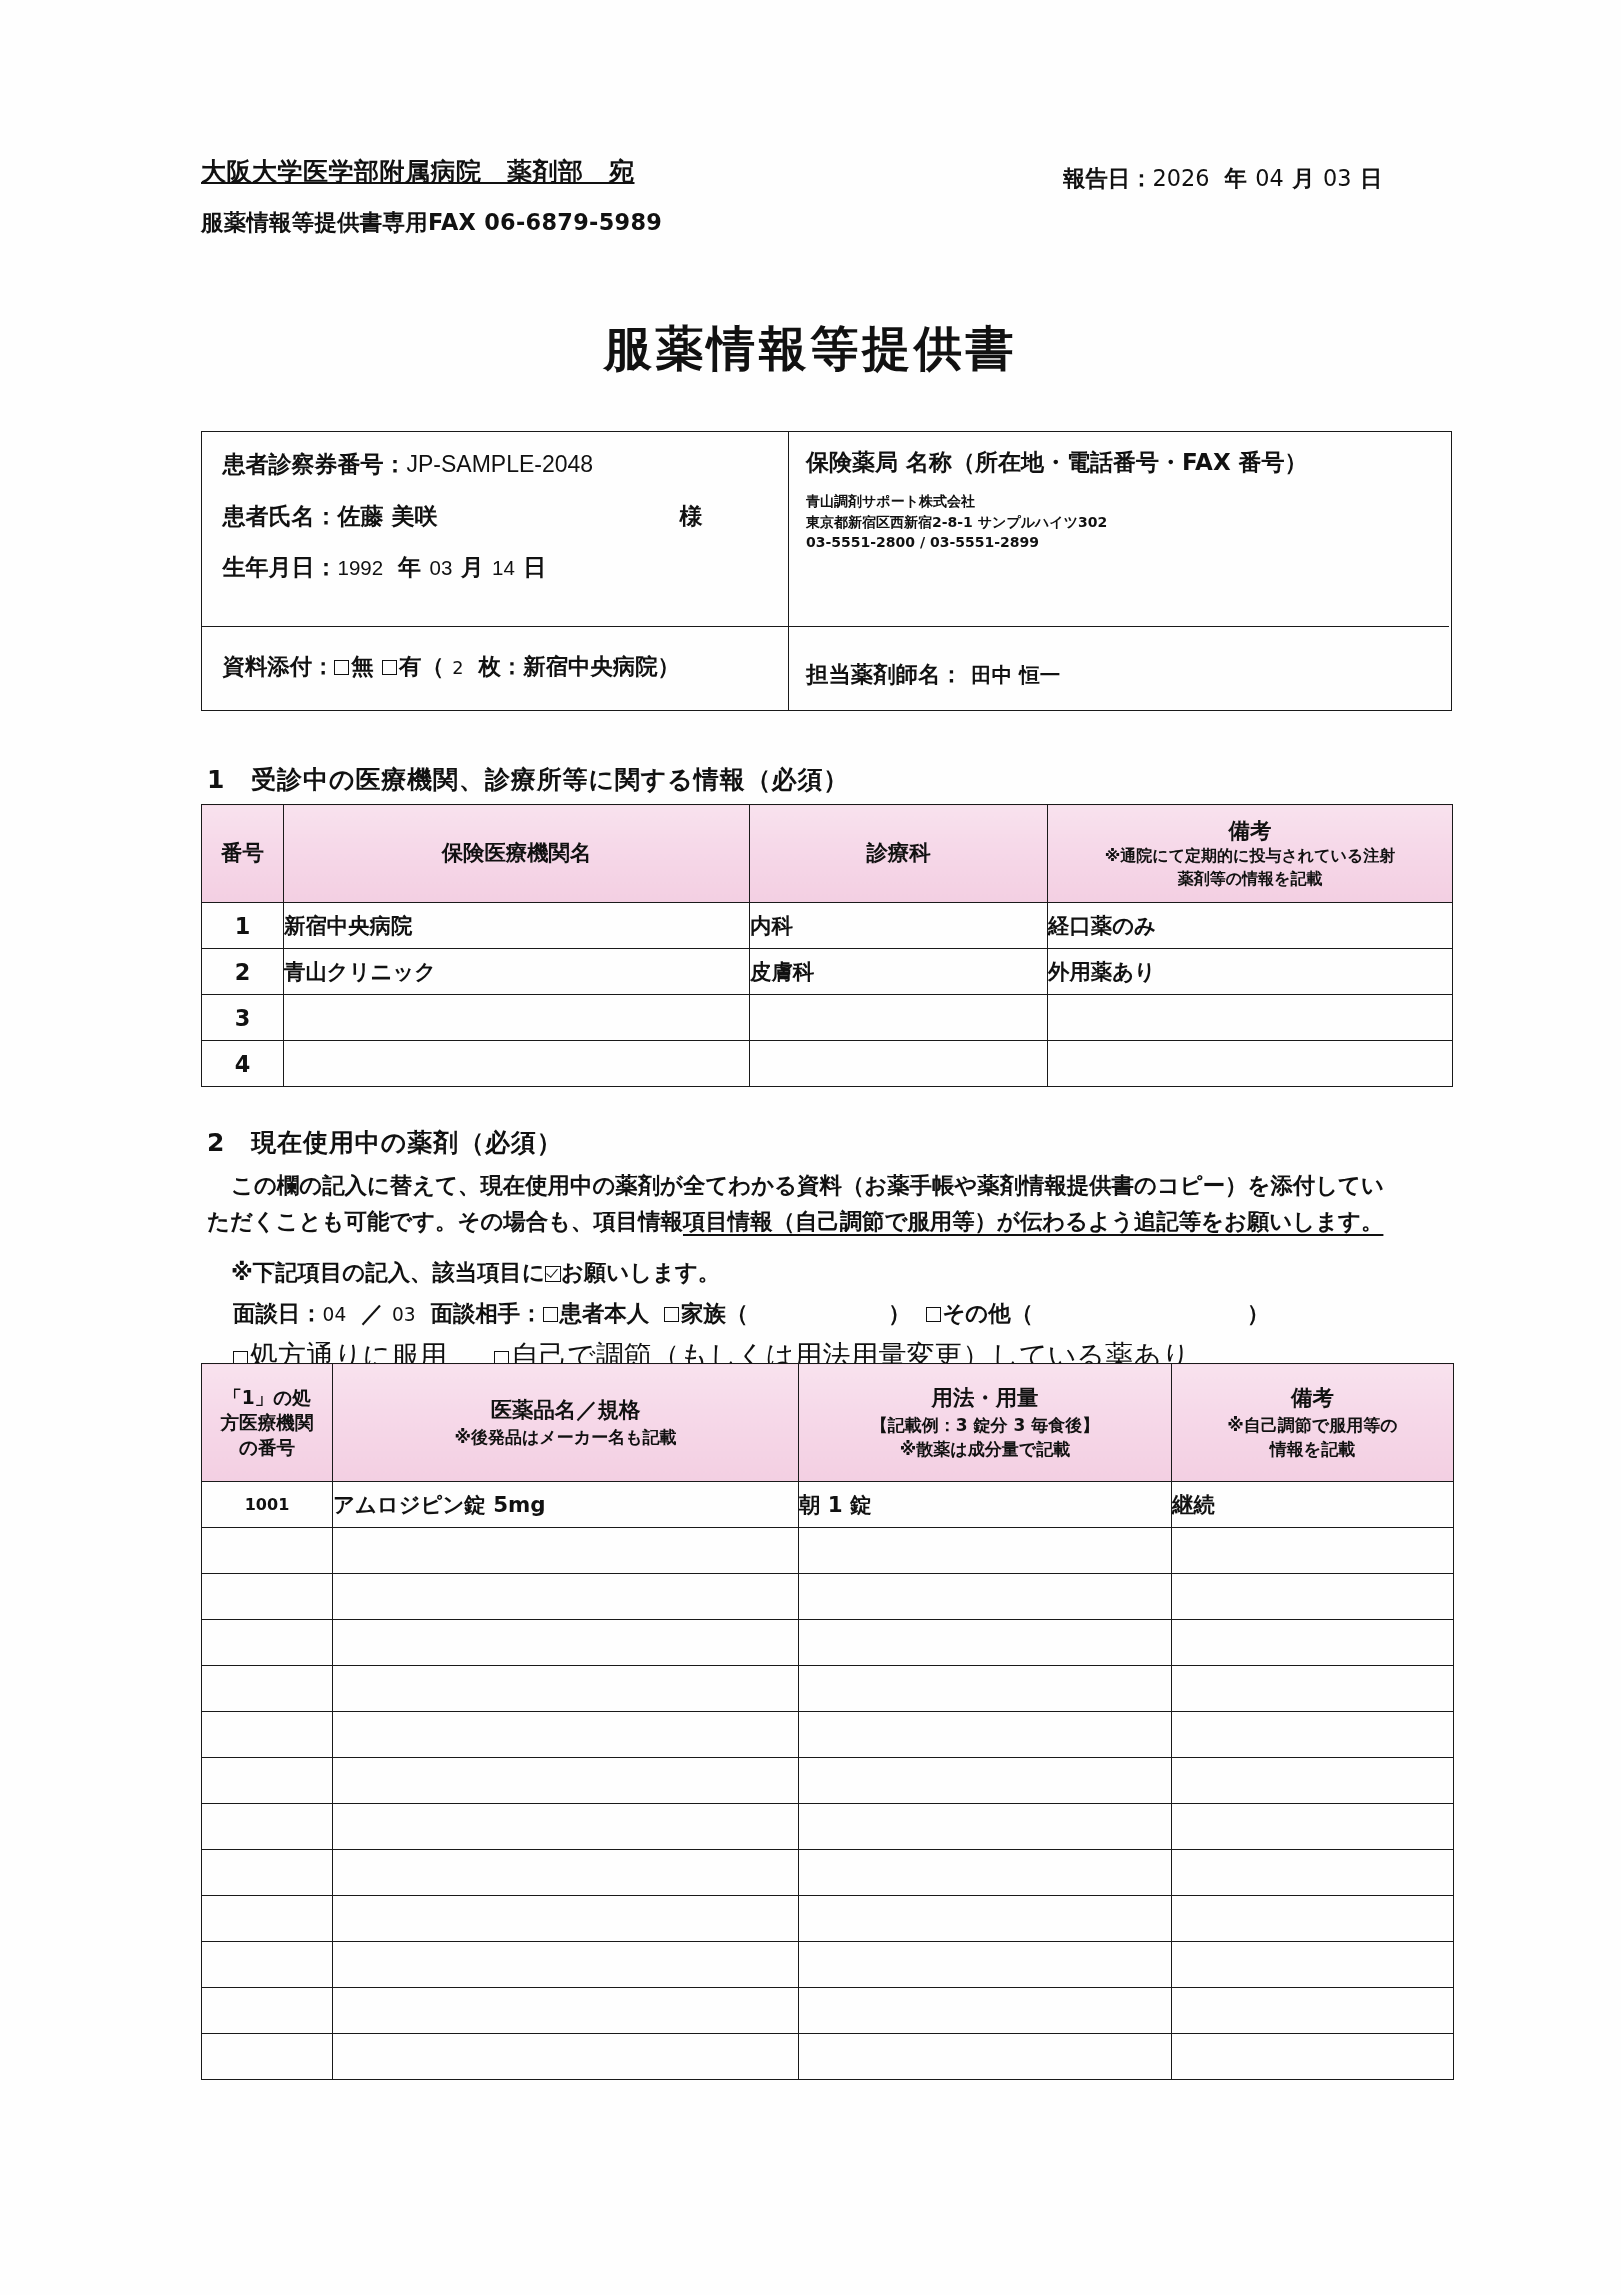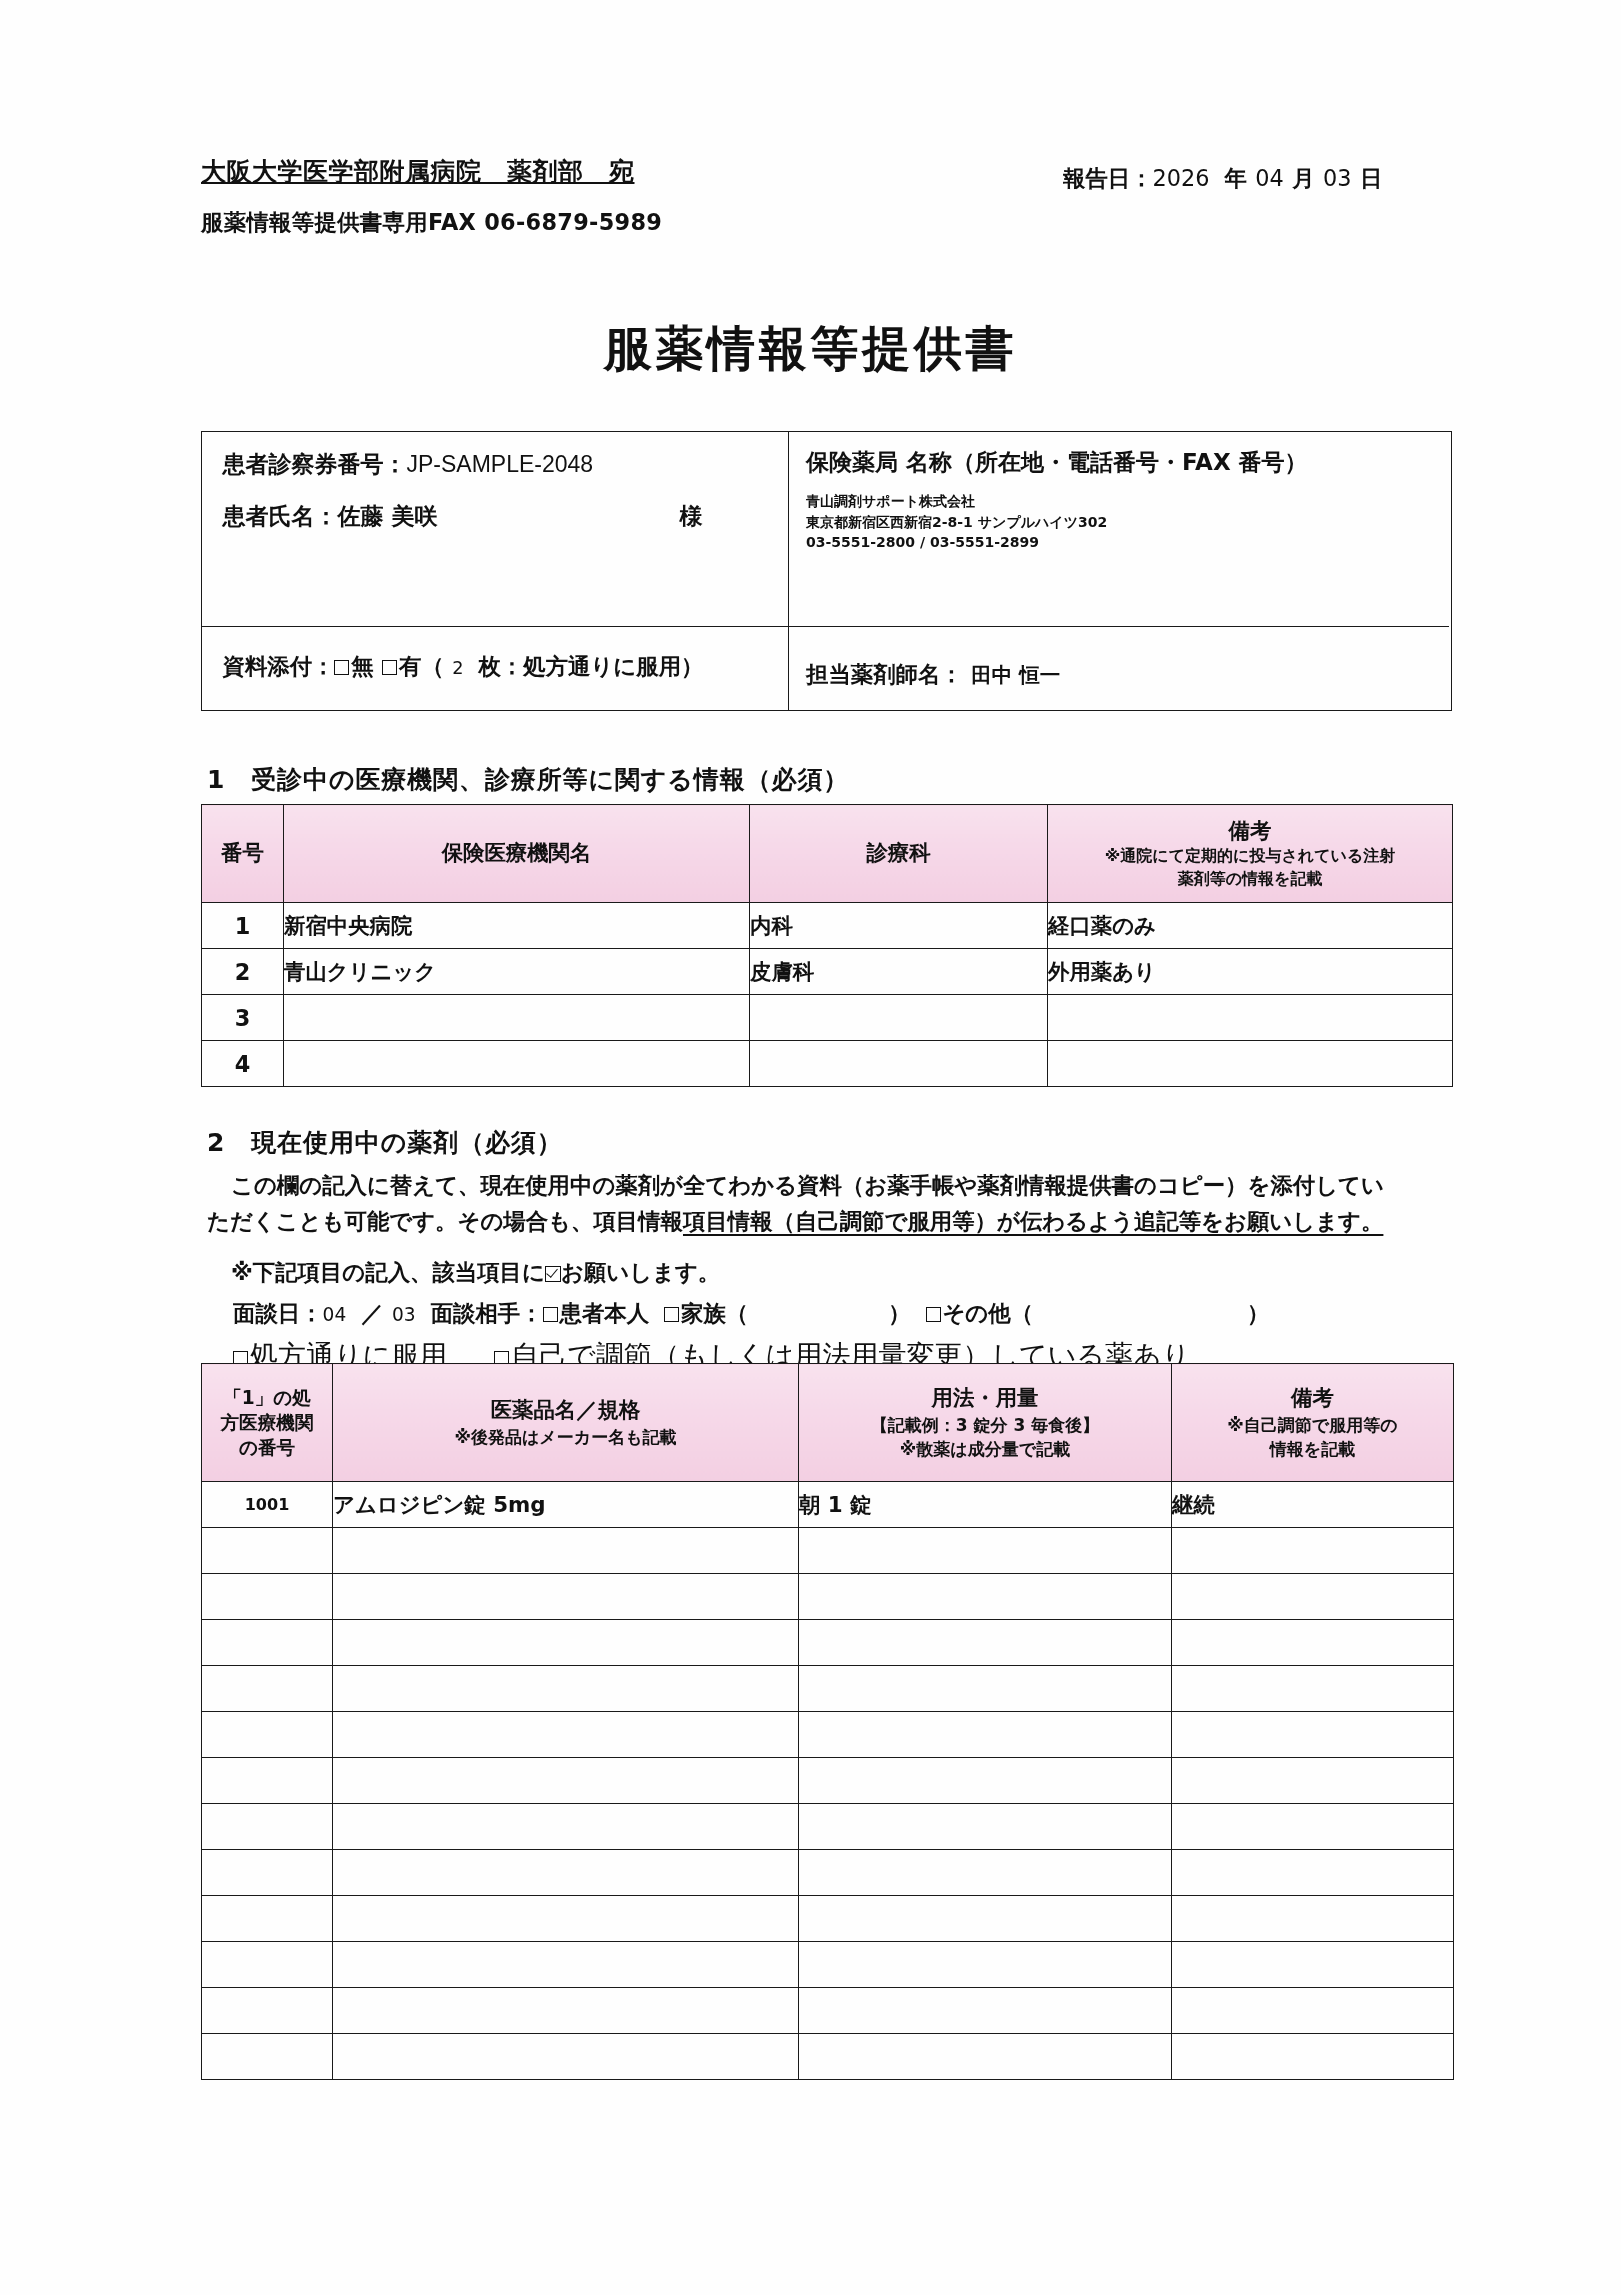--- a/index.html
+++ b/index.html
@@ -316,24 +316,27 @@
 
     <div class="info-left">
       <div class="info-left-top">
         <div class="pt-line">
           <span>患者診察券番号：</span><span class="val">JP-SAMPLE-2048</span>
         </div>
         <div class="pt-line">
           <span>患者氏名：</span><span>佐藤 美咲</span>
           <span class="sama">様</span>
         </div>
+        <div class="pt-line small">
+          <span>生年月日：</span><span class="val">1992</span><span class="sp"></span><span>年</span><span class="sp-s"></span><span class="val">03</span><span class="sp-s"></span><span>月</span><span class="sp-s"></span><span class="val">14</span><span class="sp-s"></span><span>日</span>
+        </div>
       </div>
       <div class="info-left-bot">
         <div class="attach-line">
-          <span>資料添付：</span><span class="chk"></span><span>無</span><span class="sp-s"></span><span class="chk"></span><span>有（</span><span class="sp-s"></span><span class="num">2</span><span class="sp"></span><span>枚：処方通りに服用）</span>
+          <span>資料添付：</span><span class="chk"></span><span>無</span><span class="sp-s"></span><span class="chk"></span><span>有（</span><span class="sp-s"></span><span class="num">2</span><span class="sp"></span><span>枚：新宿中央病院）</span>
         </div>
       </div>
     </div>
 
     <div class="info-right">
       <div class="info-right-top">
         <div class="ph-head">保険薬局 名称（所在地・電話番号・FAX 番号）</div>
         <div class="ph-addr">
           <div>青山調剤サポート株式会社</div>
           <div>東京都新宿区西新宿2-8-1 サンプルハイツ302</div>

